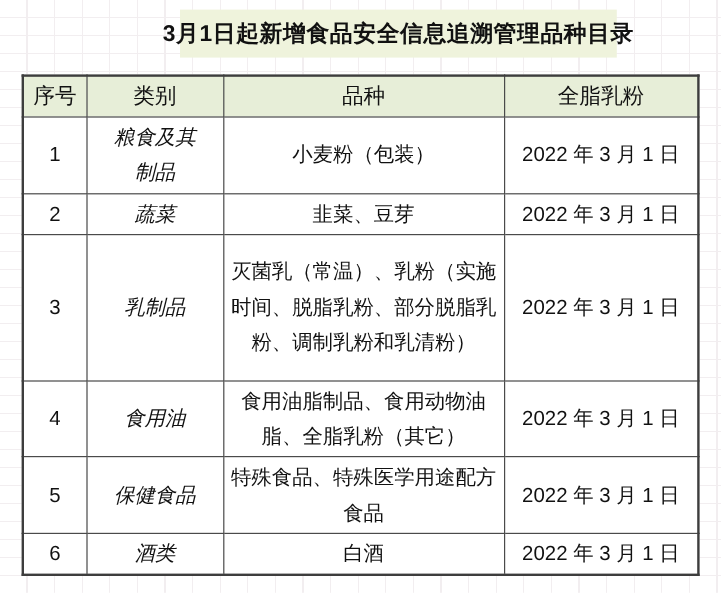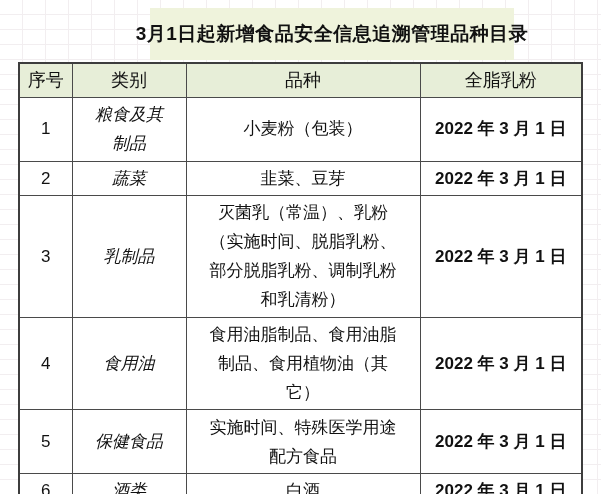--- a/index.html
+++ b/index.html
@@ -16,21 +16,21 @@
     background-color:#ffffff;
     background-image:
       repeating-linear-gradient(to right, transparent 0px, transparent 22px, var(--grid_line) 22px, var(--grid_line) 23px),
       repeating-linear-gradient(to bottom, transparent 0px, transparent 14px, var(--grid_line) 14px, var(--grid_line) 15px);
     color:var(--text_color);
     position:relative;
   }
   .title-banner{
     position:absolute;
     left:150px; top:8px;
-    width:364px; height:52px;
+    width:364px; height:40px;
     background:var(--title_bg);
     display:flex; align-items:center; justify-content:center;
     font-size:19px; font-weight:bold;
     letter-spacing:0.5px;
     white-space:nowrap;
   }
   table.catalog{
     position:absolute;
     left:18px; top:62px;
     border-collapse:collapse;
@@ -49,22 +49,22 @@
     background:var(--header_bg);
     font-size:18px;
     font-weight:normal;
     height:34px;
   }
   col.c-no{width:53px;}
   col.c-cat{width:114px;}
   col.c-var{width:234px;}
   col.c-date{width:162px;}
   td.cat{padding:0 17px;font-style:italic;}
-  td.var{padding:2px 19px;}
-  td.date{white-space:nowrap;padding:0 4px;font-weight:bold;}
+  td.var{padding:2px 4px;}
+  td.date{white-space:nowrap;padding:0 4px;}
   tr.rh64{height:64px;}
   tr.rh34{height:34px;}
   tr.rh122{height:122px;}
   tr.rh57{height:57px;}
   tr.rh33{height:33px;}
 </style>
 </head>
 <body>
 
 <div class="title-banner">3月1日起新增食品安全信息追溯管理品种目录</div>
@@ -99,27 +99,27 @@
     </tr>
     <tr class="rh122">
       <td class="no">3</td>
       <td class="cat">乳制品</td>
       <td class="var">灭菌乳（常温）、乳粉（实施时间、脱脂乳粉、部分脱脂乳粉、调制乳粉和乳清粉）</td>
       <td class="date">2022 年 3 月 1 日</td>
     </tr>
     <tr class="rh57">
       <td class="no">4</td>
       <td class="cat">食用油</td>
-      <td class="var">食用油脂制品、食用油脂制品、食用植物油（其它）</td>
+      <td class="var">食用油脂制品、食用动物油脂、全脂乳粉（其它）</td>
       <td class="date">2022 年 3 月 1 日</td>
     </tr>
     <tr class="rh64">
       <td class="no">5</td>
       <td class="cat">保健食品</td>
-      <td class="var">实施时间、特殊医学用途配方食品</td>
+      <td class="var">特殊食品、特殊医学用途配方食品</td>
       <td class="date">2022 年 3 月 1 日</td>
     </tr>
     <tr class="rh33">
       <td class="no">6</td>
       <td class="cat">酒类</td>
       <td class="var">白酒</td>
       <td class="date">2022 年 3 月 1 日</td>
     </tr>
   </tbody>
 </table>

